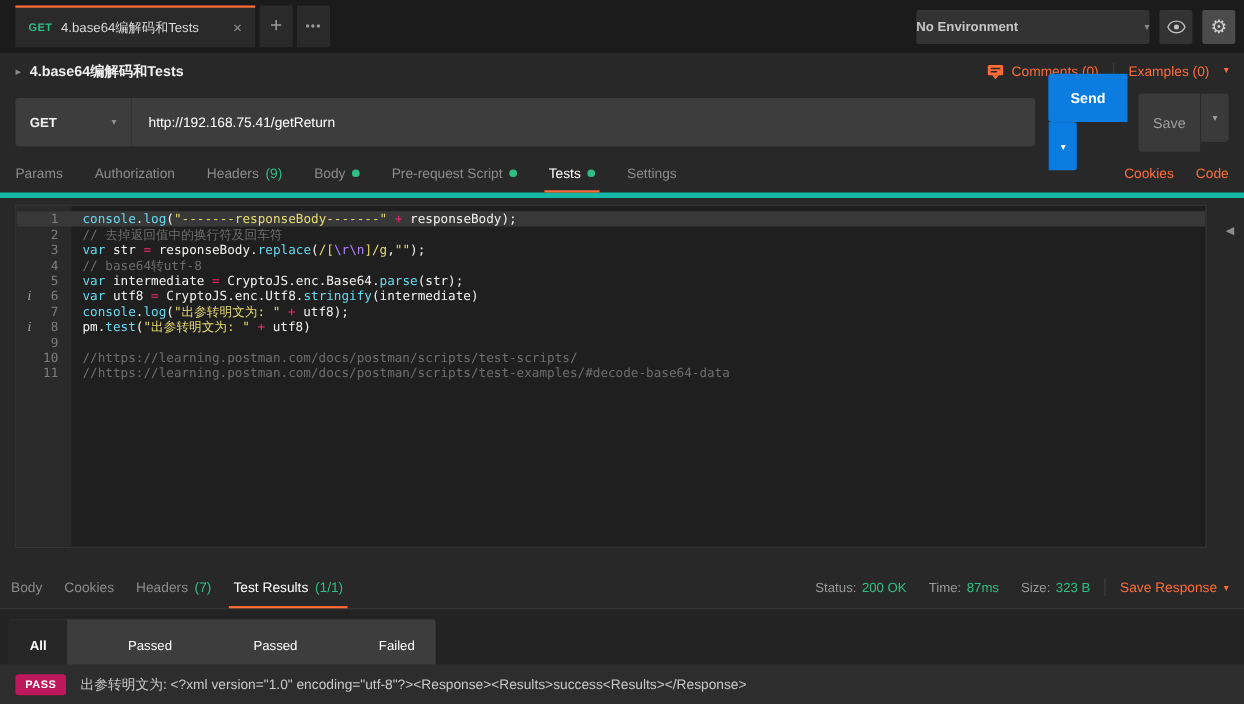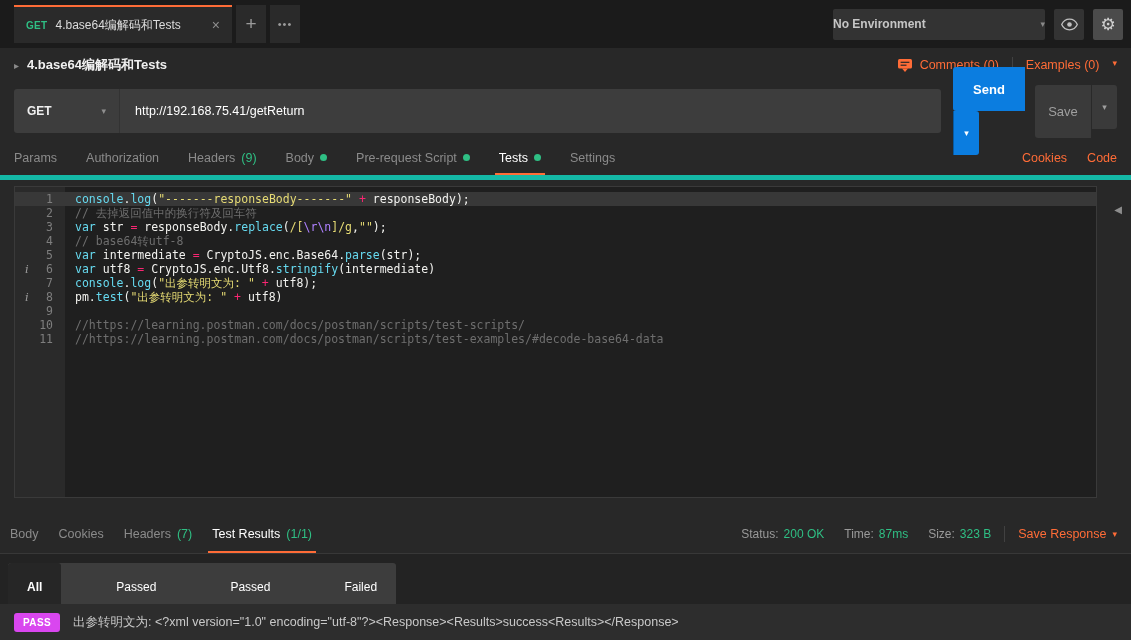--- a/index.html
+++ b/index.html
@@ -82,21 +82,21 @@
   .meta-pair .k { color:#9a9a9a; margin-right:5px; }
   .meta-pair .v { color:#2fbf84; }
   .save-resp { color:#ff6c37; font-size:12.5px; display:flex; align-items:center; cursor:pointer; }
 
   .filter-area { height:50px; background:#232323; flex:none; }
   .filters { display:inline-flex; height:47px; background:#3d3d3d; border-radius:3px; margin:9px 0 0 8px; overflow:hidden;gap:36px; }
   .filter { padding:0 19px; display:flex; align-items:center; color:#ffffff; font-size:12px; cursor:pointer; }
   .filter.active { background:#262626; color:#ffffff; font-weight:bold; border-radius:3px; }
 
   .result-row { flex:1; background:#2d2d2d; display:flex; align-items:center; padding-left:14px; gap:13px; }
-  .pass-badge { background:#d946ef; color:#fff; font-size:10px; font-weight:bold; padding:4px 9px; border-radius:3px; letter-spacing:.4px; flex:none; }
+  .pass-badge { background:#be185d; color:#fff; font-size:10px; font-weight:bold; padding:4px 9px; border-radius:3px; letter-spacing:.4px; flex:none; }
   .result-text { color:#c9c9c9; font-size:12.5px; white-space:nowrap; }
 </style>
 </head>
 <body>
 
 <div class="app">
 
   <div class="topbar">
     <div class="reqtab">
       <span class="method">GET</span>

